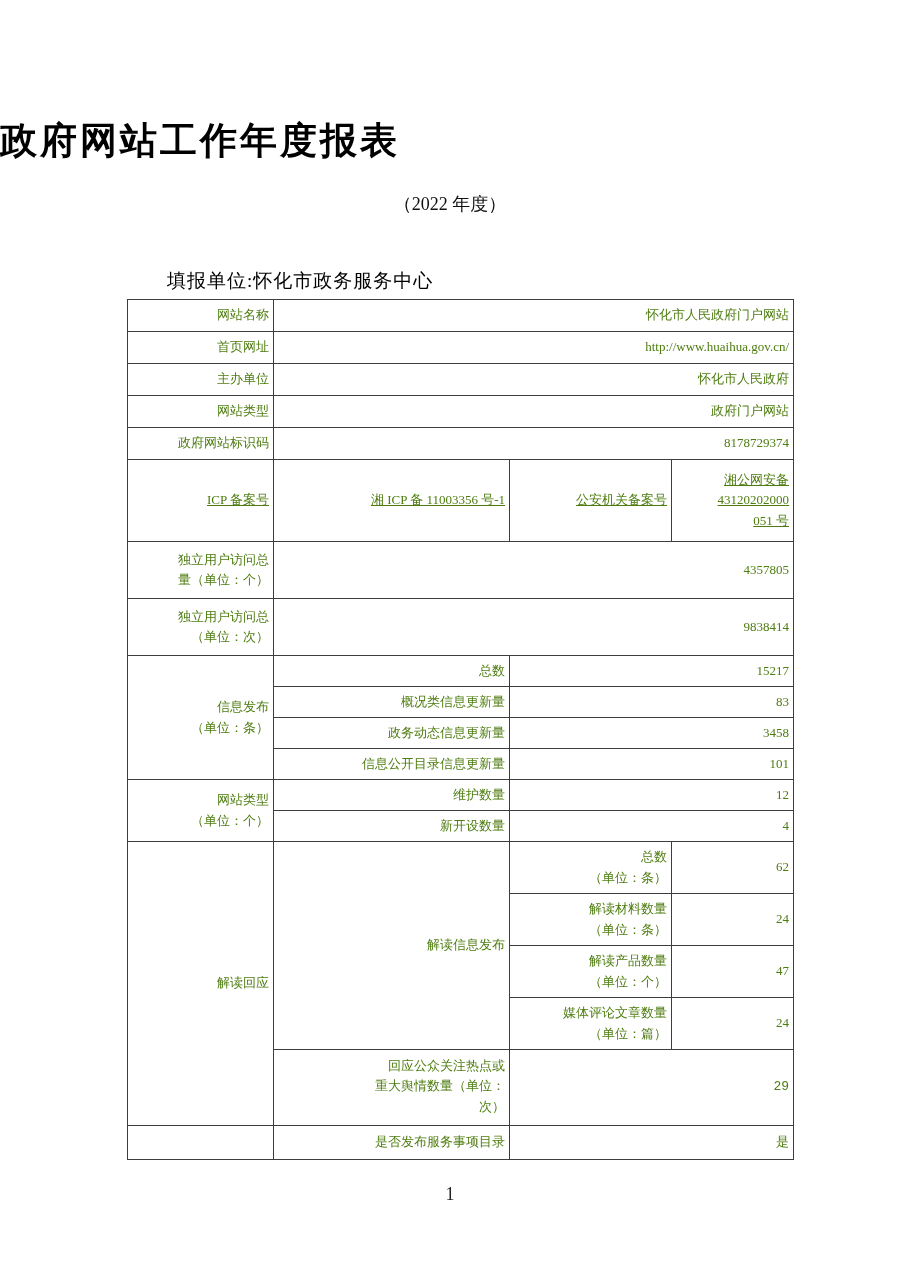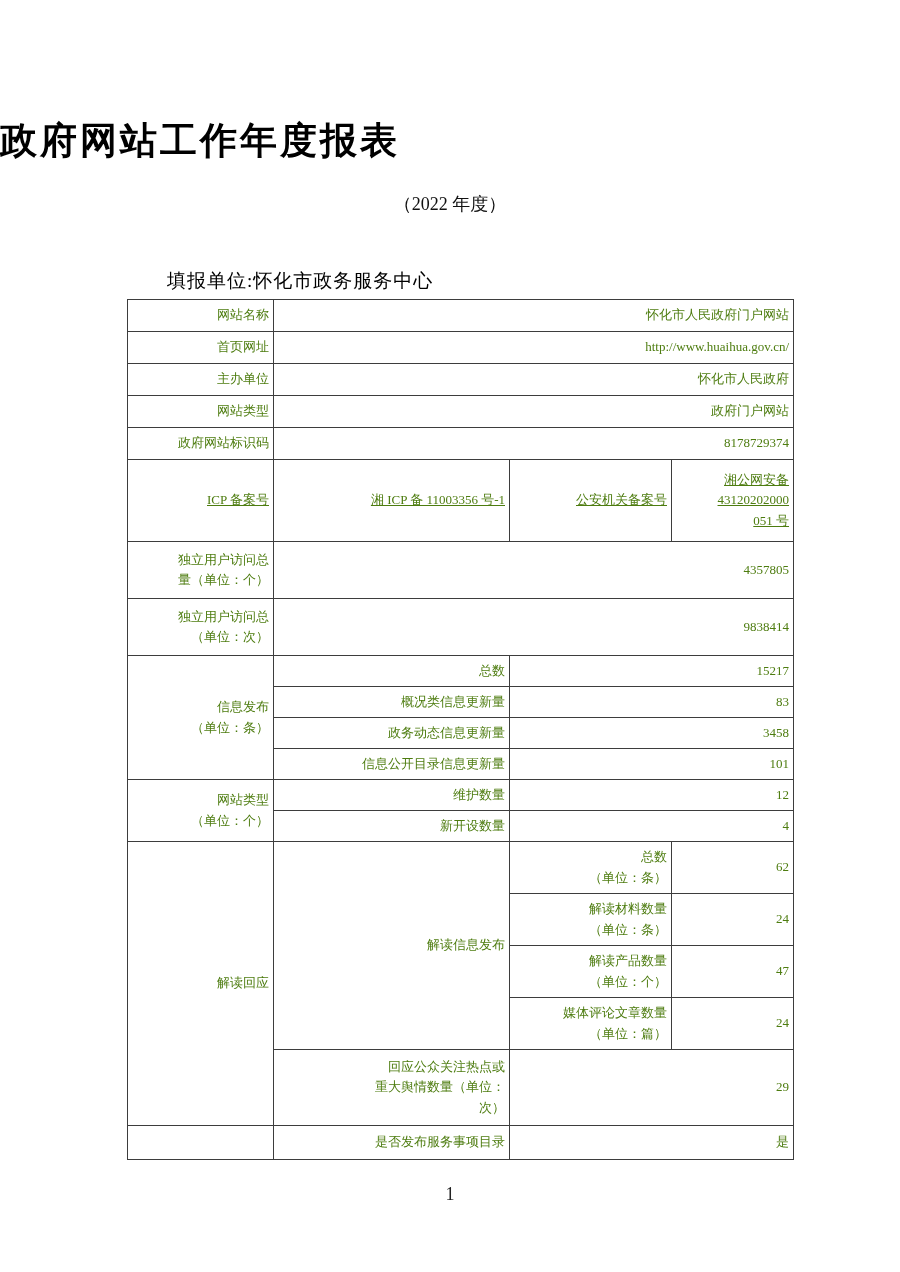--- a/index.html
+++ b/index.html
@@ -51,21 +51,21 @@
     line-height: 1.55;
     white-space: pre-line;
     padding: 2px 4px;
     color: #4d7c0f;
   }
   .r32 td { height: 32px; }
   .r82 td { height: 82px; text-decoration: underline; }
   .r57 td { height: 57px; }
   .r31 td { height: 31px; }
   .r52 td { height: 52px; }
-  .r76 td { height: 76px; }
+  .r76 td { height: 76px; font-family: Liberation Mono, monospace; }
   .r34 td { height: 34px; }
   .page-number {
     position: absolute;
     top: 1184px; left: 0; width: 900px;
     text-align: center;
     font-size: 18px;
     color: #222;
   }
 </style>
 </head>

